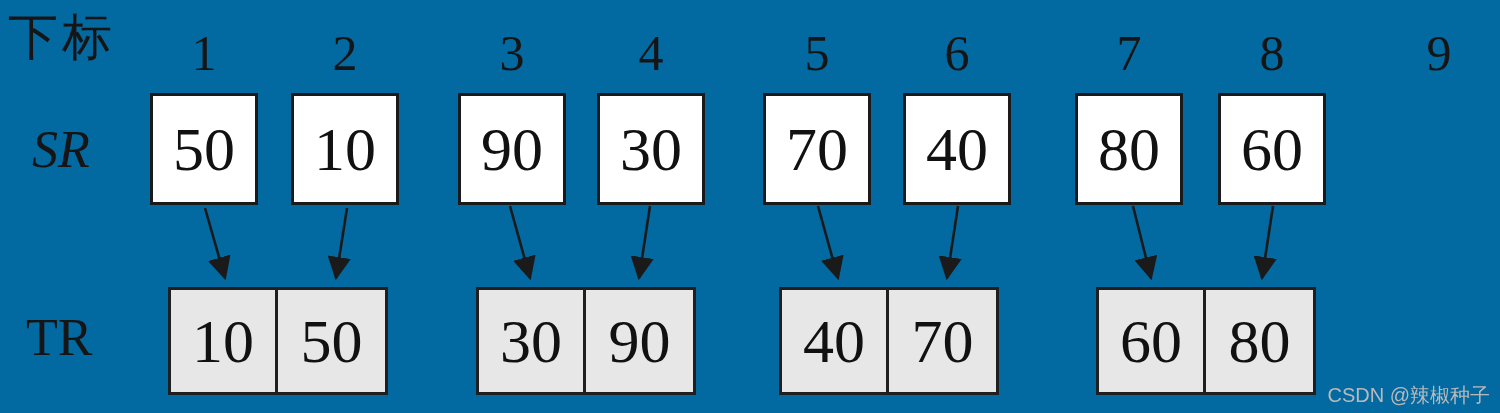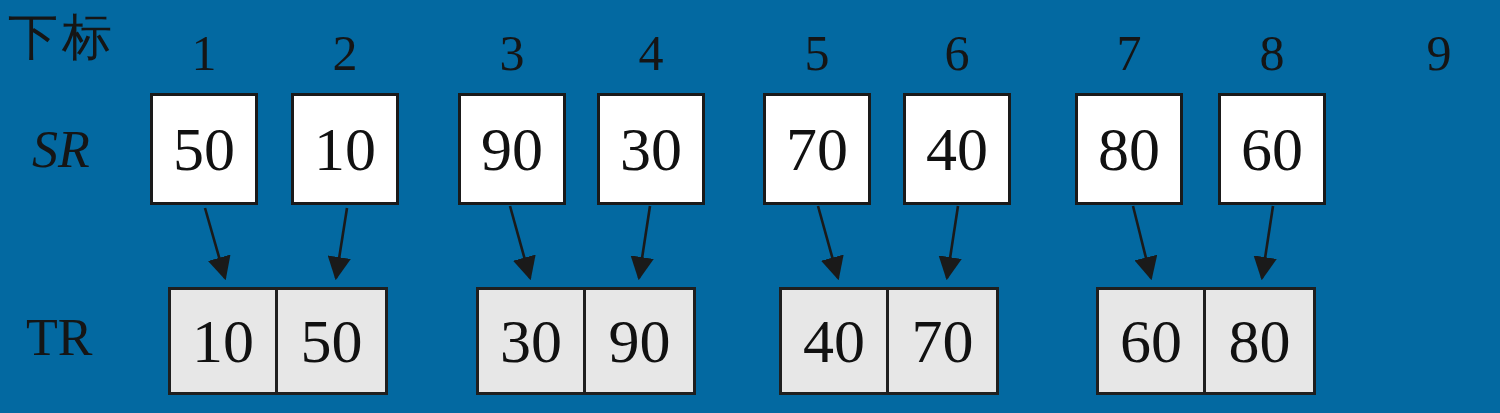--- a/index.html
+++ b/index.html
@@ -172,14 +172,15 @@
   </div>
   <div class="tr-pair q3">
     <div class="tr-cell">40</div>
     <div class="tr-cell">70</div>
   </div>
   <div class="tr-pair q4">
     <div class="tr-cell">60</div>
     <div class="tr-cell">80</div>
   </div>
 
+  <div class="watermark">CSDN @辣椒种子</div>
 
 </div>
 
 </body></html>

